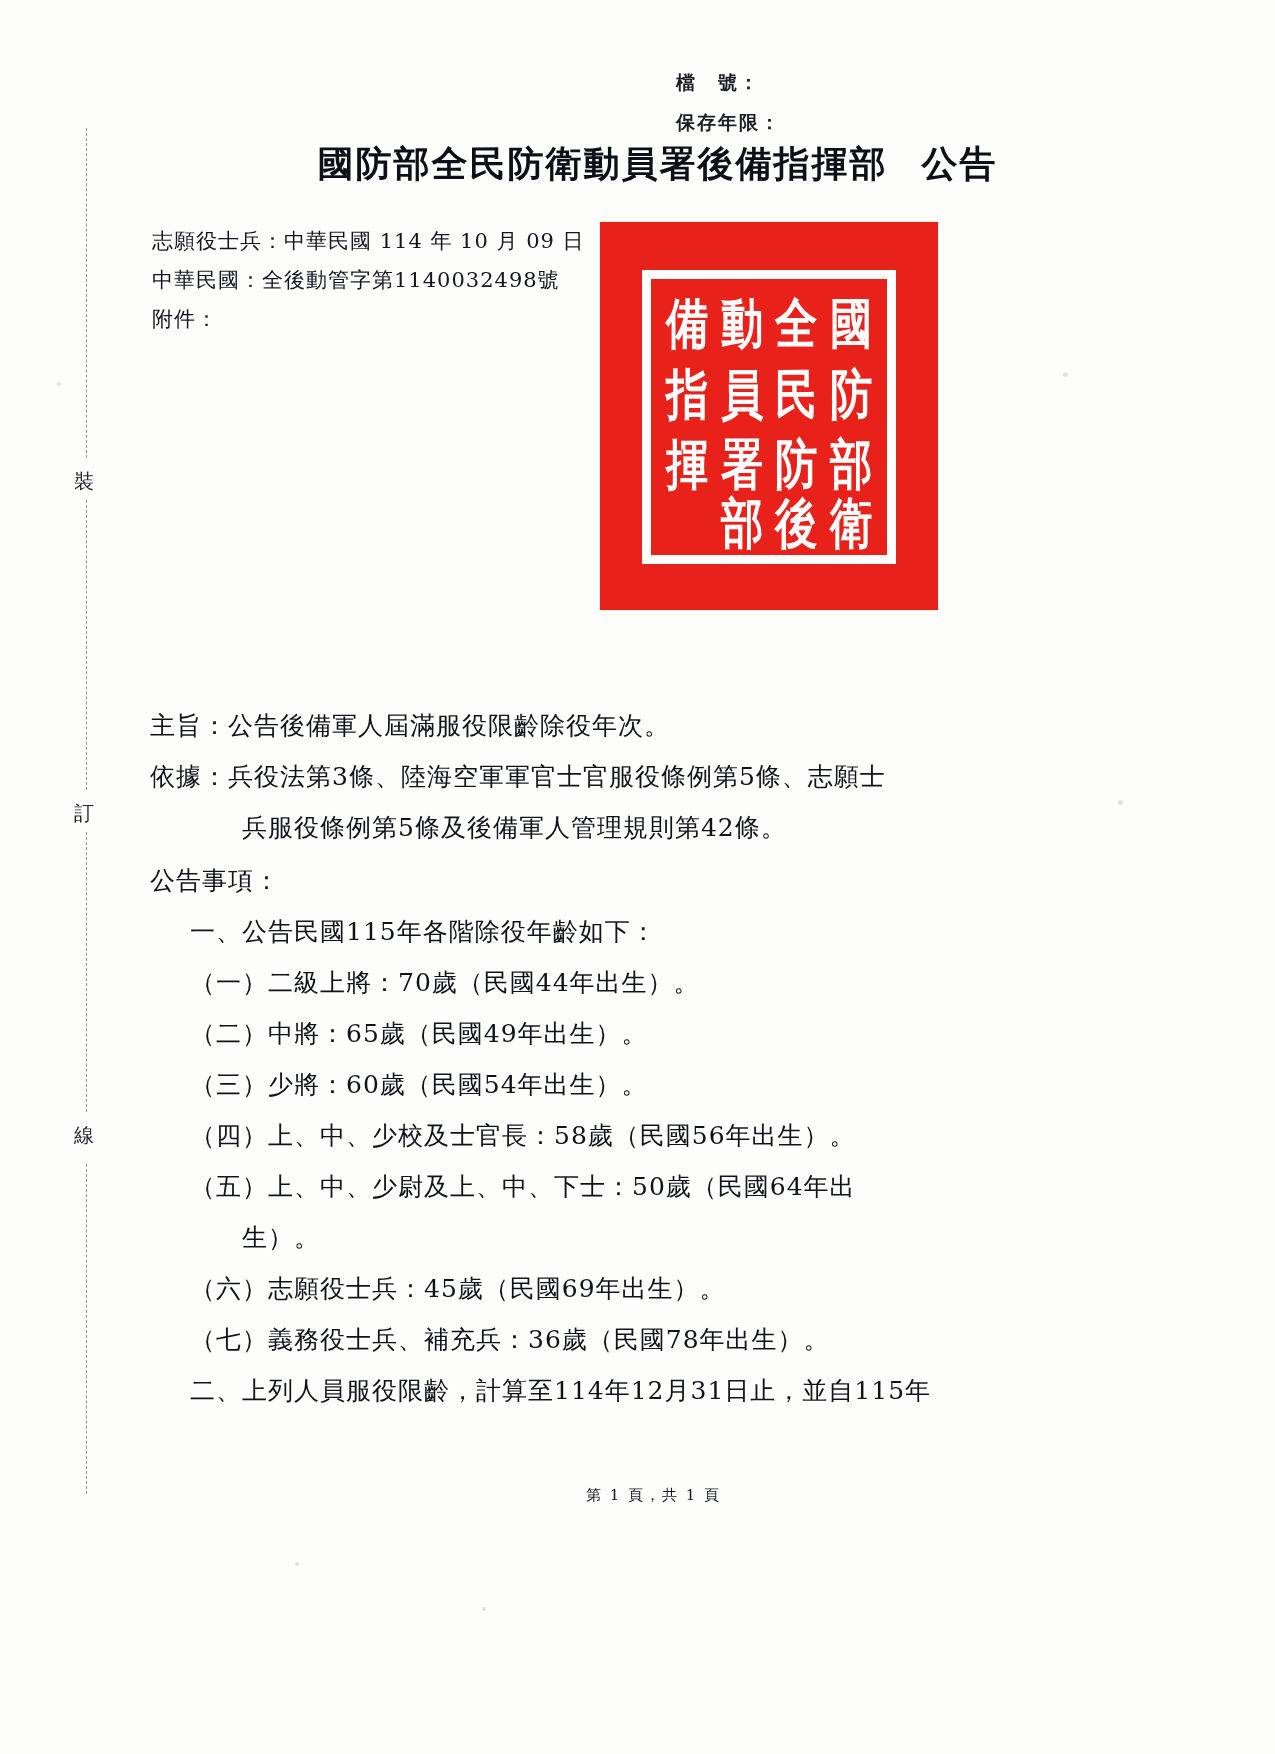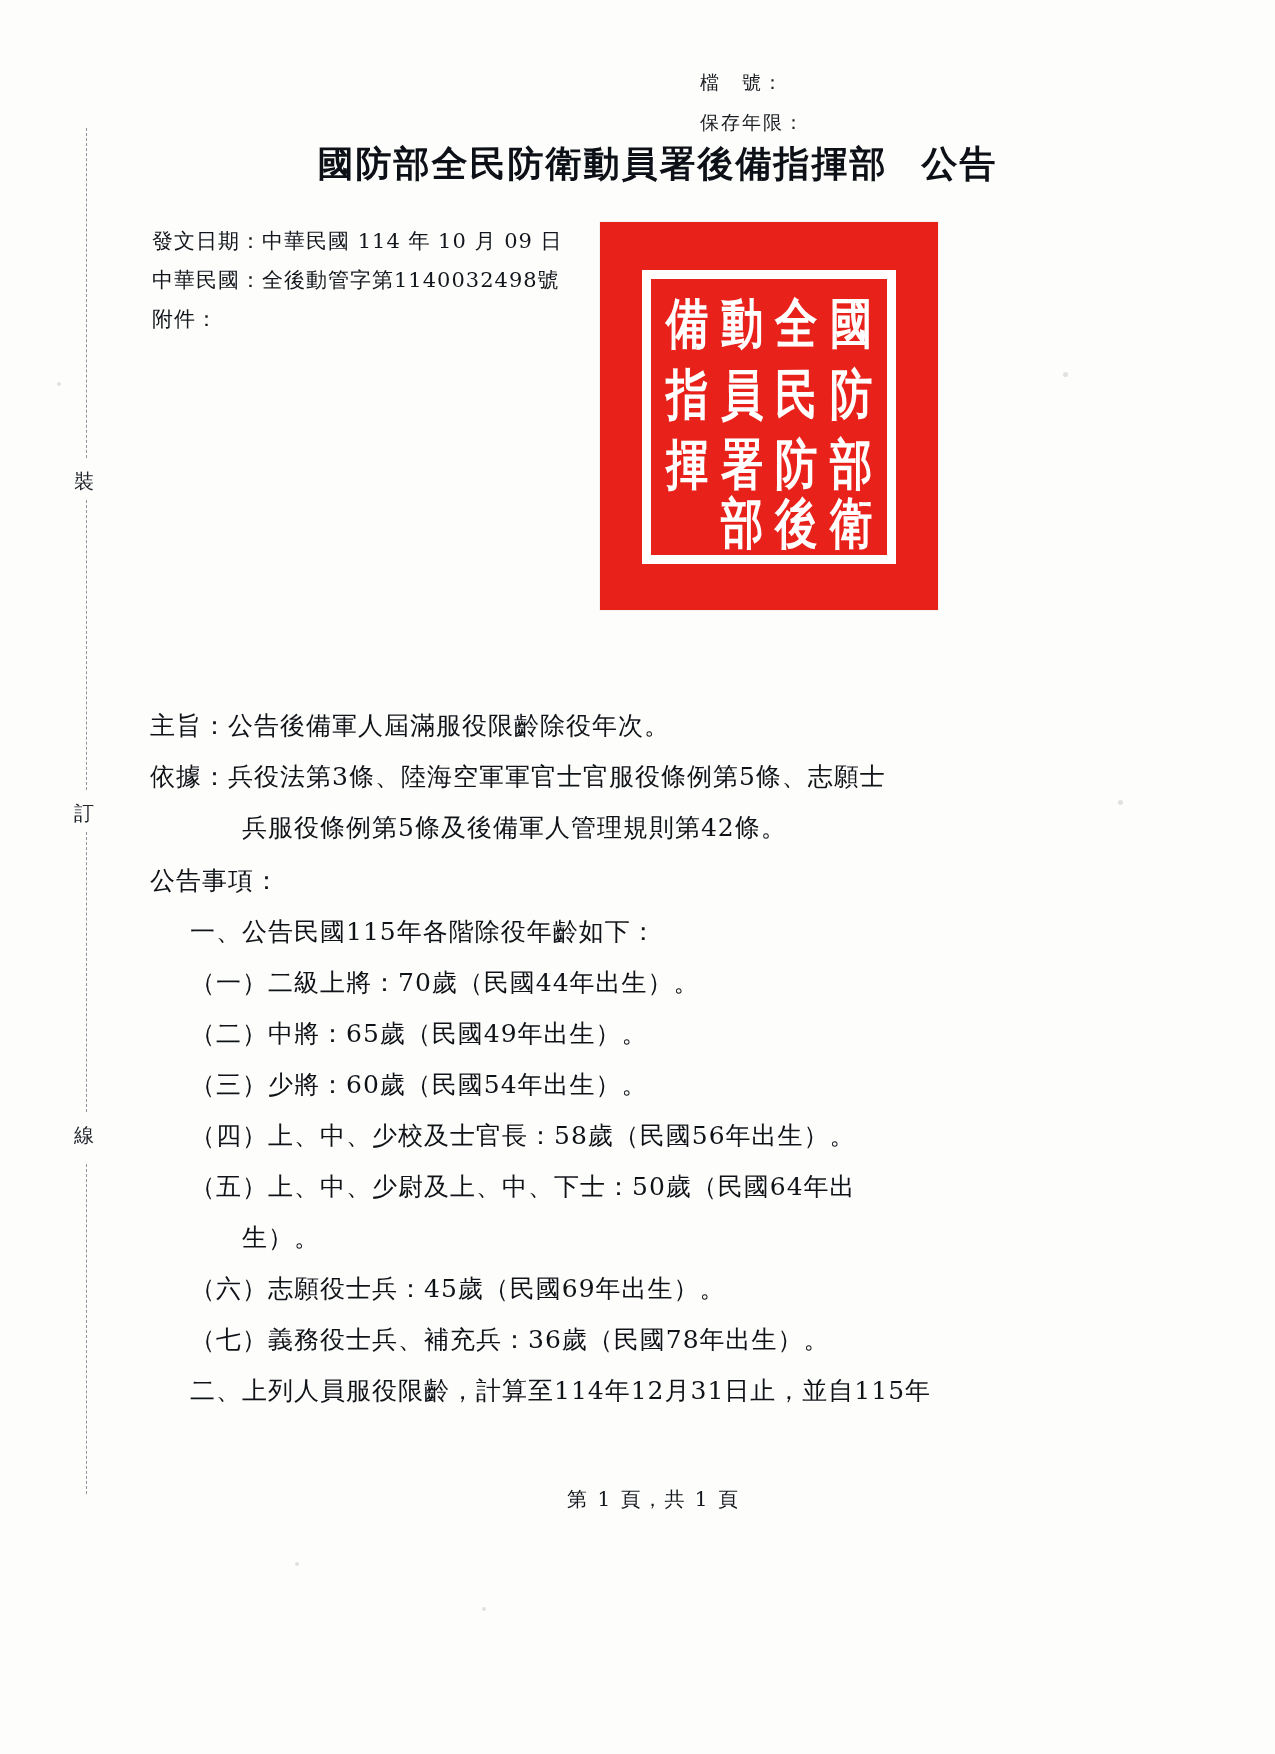--- a/index.html
+++ b/index.html
@@ -19,26 +19,27 @@
   .page {
     position: absolute;
     inset: 0;
     background: #fdfdfb;
   }
 
   
   .header-meta {
     position: absolute;
     top: 62px;
-    left: 700px;
+    left: 676px;
     width: 420px;
     font-size: 19px;
     letter-spacing: 2px;
     line-height: 40px;
     color: #1a1d22;
+    font-weight: bold;
   }
   .header-meta div {
     white-space: nowrap;
   }
 
   
   .doc-title {
     position: absolute;
     top: 140px;
     left: 0;
@@ -163,21 +164,21 @@
   .bl-3 { top: 832px;  height: 280px; }
   .bl-4 { top: 1164px; height: 330px; }
 
   
   .footer {
     position: absolute;
     top: 1486px;
     left: 0;
     width: 1275px;
     text-align: center;
-    font-size: 20px;
+    font-size: 15px;
     letter-spacing: 2px;
     color: #12161c;
     padding-left: 32px;
     box-sizing: border-box;
   }
 
   
   .speck {
     position: absolute;
     background: #cfcfcf;
@@ -194,21 +195,21 @@
     <div>檔　號：</div>
     <div>保存年限：</div>
   </div>
 
   <div class="doc-title">
     <span>國防部全民防衛動員署後備指揮部</span><span class="gap"></span><span>公告</span>
   </div>
 
   <div class="issue-block">
     <div class="line">
-      <span class="issue-label">發文日期：</span><span>中華民國 114 年 10 月 09 日</span>
+      <span class="issue-label">志願役士兵：</span><span>中華民國 114 年 10 月 09 日</span>
     </div>
     <div class="line">
       <span class="issue-label">中華民國：</span><span>全後動管字第1140032498號</span>
     </div>
     <div class="line">
       <span class="issue-label">附件：</span>
     </div>
   </div>
 
   <div class="seal">

